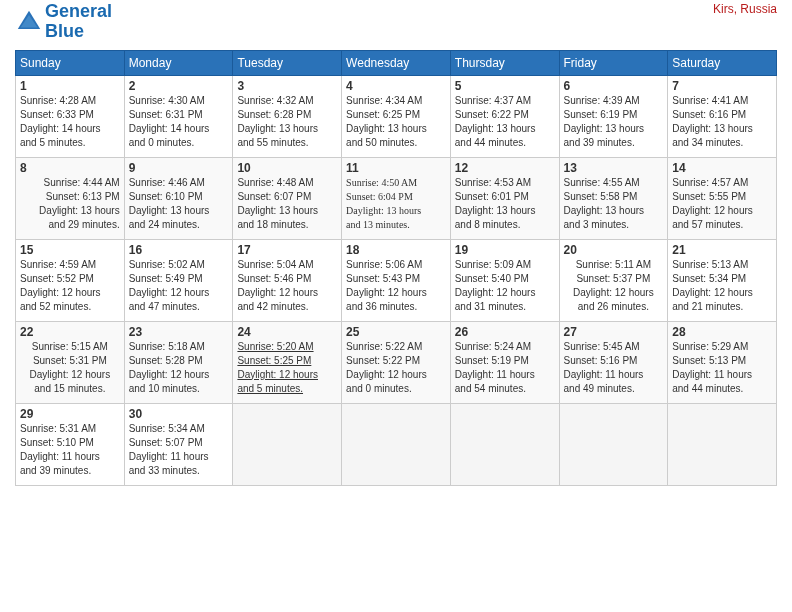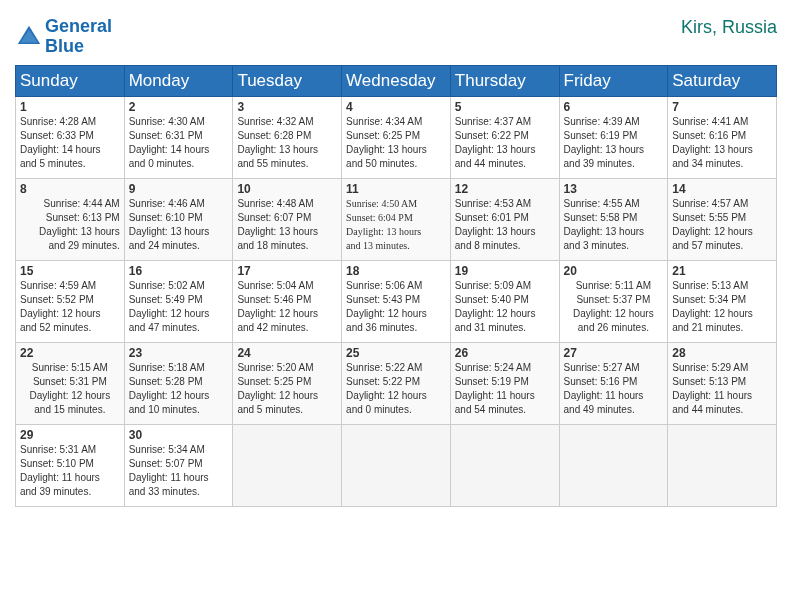--- a/index.html
+++ b/index.html
@@ -6,21 +6,21 @@
     body {
       font-family: Arial, sans-serif;
       background: #fff;
       width: 792px;
       height: 612px;
       overflow: hidden;
     }
     .page {
       width: 792px;
       height: 612px;
-      padding: 17px 15px;
+      padding: 2px 15px;
       background: #fff;
     }
     .header {
       display: flex;
       justify-content: space-between;
       align-items: flex-start;
       margin-bottom: 8px;
     }
     .logo {
       display: flex;
@@ -42,32 +42,32 @@
     }
     .title-section {
       text-align: right;
     }
     .month-title {
       font-size: 32px;
       font-weight: normal;
       color: #222;
     }
     .location {
-      font-size: 18px;
-      color: #0f766e;
+      font-size: 12px;
+      color: #b91c1c;
     }
     .calendar-table {
       width: 100%;
       border-collapse: collapse;
       table-layout: fixed;
     }
     .calendar-table th {
       background-color: #2a72b8;
       color: #fff;
-      font-size: 17px;
+      font-size: 12px;
       padding: 5px 4px;
       text-align: left;
       border: 1px solid #1a5a9a;
       font-weight: normal;
     }
     .calendar-table td {
       border: 1px solid #ccc;
       vertical-align: top;
       padding: 3px 4px;
       font-size: 9.5px;
@@ -291,42 +291,42 @@
           </td>
           <td>
             <span class="day-num">23</span>
             <div class="day-info" style="white-space: pre-line;">Sunrise: 5:18 AM
 Sunset: 5:28 PM
 Daylight: 12 hours
 and 10 minutes.</div>
           </td>
           <td>
             <span class="day-num">24</span>
-            <div class="day-info" style="white-space: pre-line;">Sunrise: 5:20 AM
+            <div class="day-info" style="white-space: pre-line; text-decoration: underline;">Sunrise: 5:20 AM
 Sunset: 5:25 PM
 Daylight: 12 hours
 and 5 minutes.</div>
           </td>
           <td>
             <span class="day-num">25</span>
             <div class="day-info" style="white-space: pre-line;">Sunrise: 5:22 AM
 Sunset: 5:22 PM
 Daylight: 12 hours
 and 0 minutes.</div>
           </td>
           <td>
             <span class="day-num">26</span>
             <div class="day-info" style="white-space: pre-line;">Sunrise: 5:24 AM
 Sunset: 5:19 PM
 Daylight: 11 hours
 and 54 minutes.</div>
           </td>
           <td>
             <span class="day-num">27</span>
-            <div class="day-info" style="white-space: pre-line;">Sunrise: 5:27 AM
+            <div class="day-info" style="white-space: pre-line;">Sunrise: 5:45 AM
 Sunset: 5:16 PM
 Daylight: 11 hours
 and 49 minutes.</div>
           </td>
           <td>
             <span class="day-num">28</span>
             <div class="day-info" style="white-space: pre-line;">Sunrise: 5:29 AM
 Sunset: 5:13 PM
 Daylight: 11 hours
 and 44 minutes.</div>

